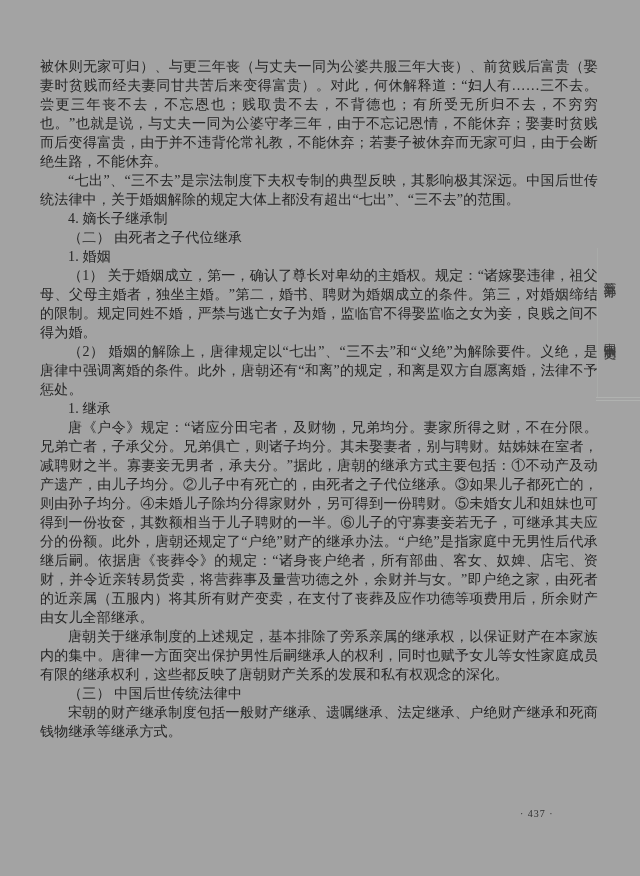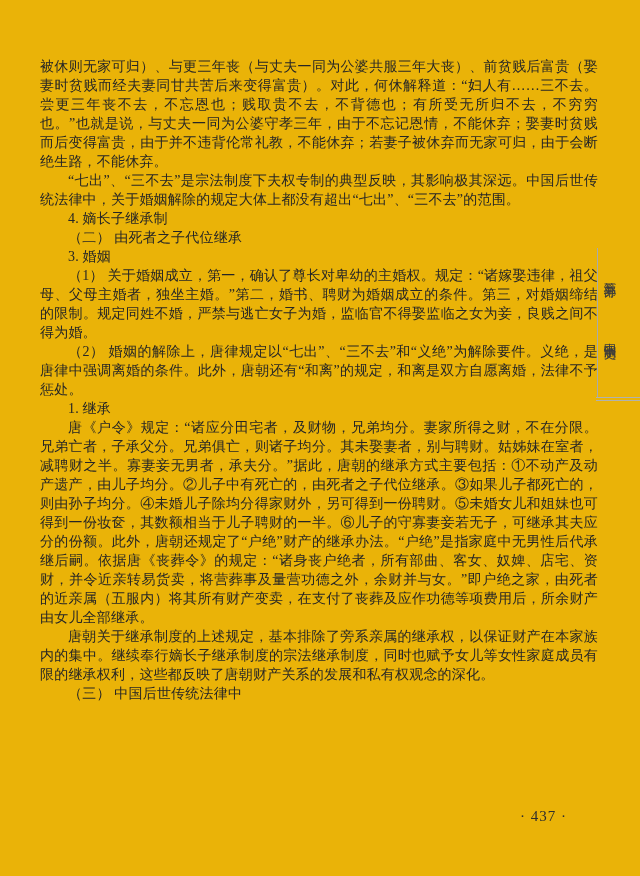--- a/index.html
+++ b/index.html
@@ -4,21 +4,21 @@
 <style>
   html, body {
     margin: 0;
     padding: 0;
     background: #ffffff;
   }
   .page {
     position: relative;
     width: 640px;
     height: 876px;
-    background: #eab308;
+    background: #a3a3a3;
     font-family: "Liberation Serif", "DejaVu Serif", serif;
     color: #262626;
     overflow: hidden;
   }
   .text-block {
     position: absolute;
     left: 40px;
     top: 57px;
     width: 558px;
     font-size: 14px;
@@ -59,42 +59,43 @@
     width: 44px;
     height: 1px;
     background: #b0b2b0;
   }
   .tab-rule-h1 { top: 397px; }
   .tab-rule-h2 { top: 400px; }
   .page-number {
     position: absolute;
     left: 520px;
     top: 808px;
-    font-size: 15px;
+    font-size: 10px;
     letter-spacing: 1px;
     color: #2e2e2e;
   }
 </style>
 </head>
 <body>
 
 <div class="page">
 
   <main class="text-block">
     <p>被休则无家可归）、与更三年丧（与丈夫一同为公婆共服三年大丧）、前贫贱后富贵（娶妻时贫贱而经夫妻同甘共苦后来变得富贵）。对此，何休解释道：“妇人有……三不去。尝更三年丧不去，不忘恩也；贱取贵不去，不背德也；有所受无所归不去，不穷穷也。”也就是说，与丈夫一同为公婆守孝三年，由于不忘记恩情，不能休弃；娶妻时贫贱而后变得富贵，由于并不违背伦常礼教，不能休弃；若妻子被休弃而无家可归，由于会断绝生路，不能休弃。</p>
     <p class="indent">“七出”、“三不去”是宗法制度下夫权专制的典型反映，其影响极其深远。中国后世传统法律中，关于婚姻解除的规定大体上都没有超出“七出”、“三不去”的范围。</p>
     <p class="indent">4. 嫡长子继承制</p>
     <p class="indent">（二） 由死者之子代位继承</p>
-    <p class="indent">3. 婚姻</p>
+    <p class="indent">1. 婚姻</p>
     <p class="indent">（1） 关于婚姻成立，第一，确认了尊长对卑幼的主婚权。规定：“诸嫁娶违律，祖父母、父母主婚者，独坐主婚。”第二，婚书、聘财为婚姻成立的条件。第三，对婚姻缔结的限制。规定同姓不婚，严禁与逃亡女子为婚，监临官不得娶监临之女为妾，良贱之间不得为婚。</p>
     <p class="indent">（2） 婚姻的解除上，唐律规定以“七出”、“三不去”和“义绝”为解除要件。义绝，是唐律中强调离婚的条件。此外，唐朝还有“和离”的规定，和离是双方自愿离婚，法律不予惩处。</p>
     <p class="indent">1. 继承</p>
     <p class="indent">唐《户令》规定：“诸应分田宅者，及财物，兄弟均分。妻家所得之财，不在分限。兄弟亡者，子承父分。兄弟俱亡，则诸子均分。其未娶妻者，别与聘财。姑姊妹在室者，减聘财之半。寡妻妾无男者，承夫分。”据此，唐朝的继承方式主要包括：①不动产及动产遗产，由儿子均分。②儿子中有死亡的，由死者之子代位继承。③如果儿子都死亡的，则由孙子均分。④未婚儿子除均分得家财外，另可得到一份聘财。⑤未婚女儿和姐妹也可得到一份妆奁，其数额相当于儿子聘财的一半。⑥儿子的守寡妻妾若无子，可继承其夫应分的份额。此外，唐朝还规定了“户绝”财产的继承办法。“户绝”是指家庭中无男性后代承继后嗣。依据唐《丧葬令》的规定：“诸身丧户绝者，所有部曲、客女、奴婢、店宅、资财，并令近亲转易货卖，将营葬事及量营功德之外，余财并与女。”即户绝之家，由死者的近亲属（五服内）将其所有财产变卖，在支付了丧葬及应作功德等项费用后，所余财产由女儿全部继承。</p>
-    <p class="indent">唐朝关于继承制度的上述规定，基本排除了旁系亲属的继承权，以保证财产在本家族内的集中。继续奉行嫡长子继承制度的宗法继承制度，同时也赋予女儿等女性家庭成员有限的继承权利，这些都反映了唐朝财产关系的发展和私有权观念的深化。</p>
+    <p class="indent">唐朝关于继承制度的上述规定，基本排除了旁系亲属的继承权，以保证财产在本家族内的集中。唐律一方面突出保护男性后嗣继承人的权利，同时也赋予女儿等女性家庭成员有限的继承权利，这些都反映了唐朝财产关系的发展和私有权观念的深化。</p>
     <p class="indent">（三） 中国后世传统法律中</p>
+    <p class="indent">宋朝的财产继承制度包括一般财产继承、遗嘱继承、法定继承、户绝财产继承和死商钱物继承等继承方式。</p>
   </main>
 
   <aside>
     <div class="tab-rule-v"></div>
     <div class="tab-part">第五部分</div>
     <div class="tab-subject">中国法制史</div>
     <div class="tab-rule-h1"></div>
     <div class="tab-rule-h2"></div>
   </aside>
 

